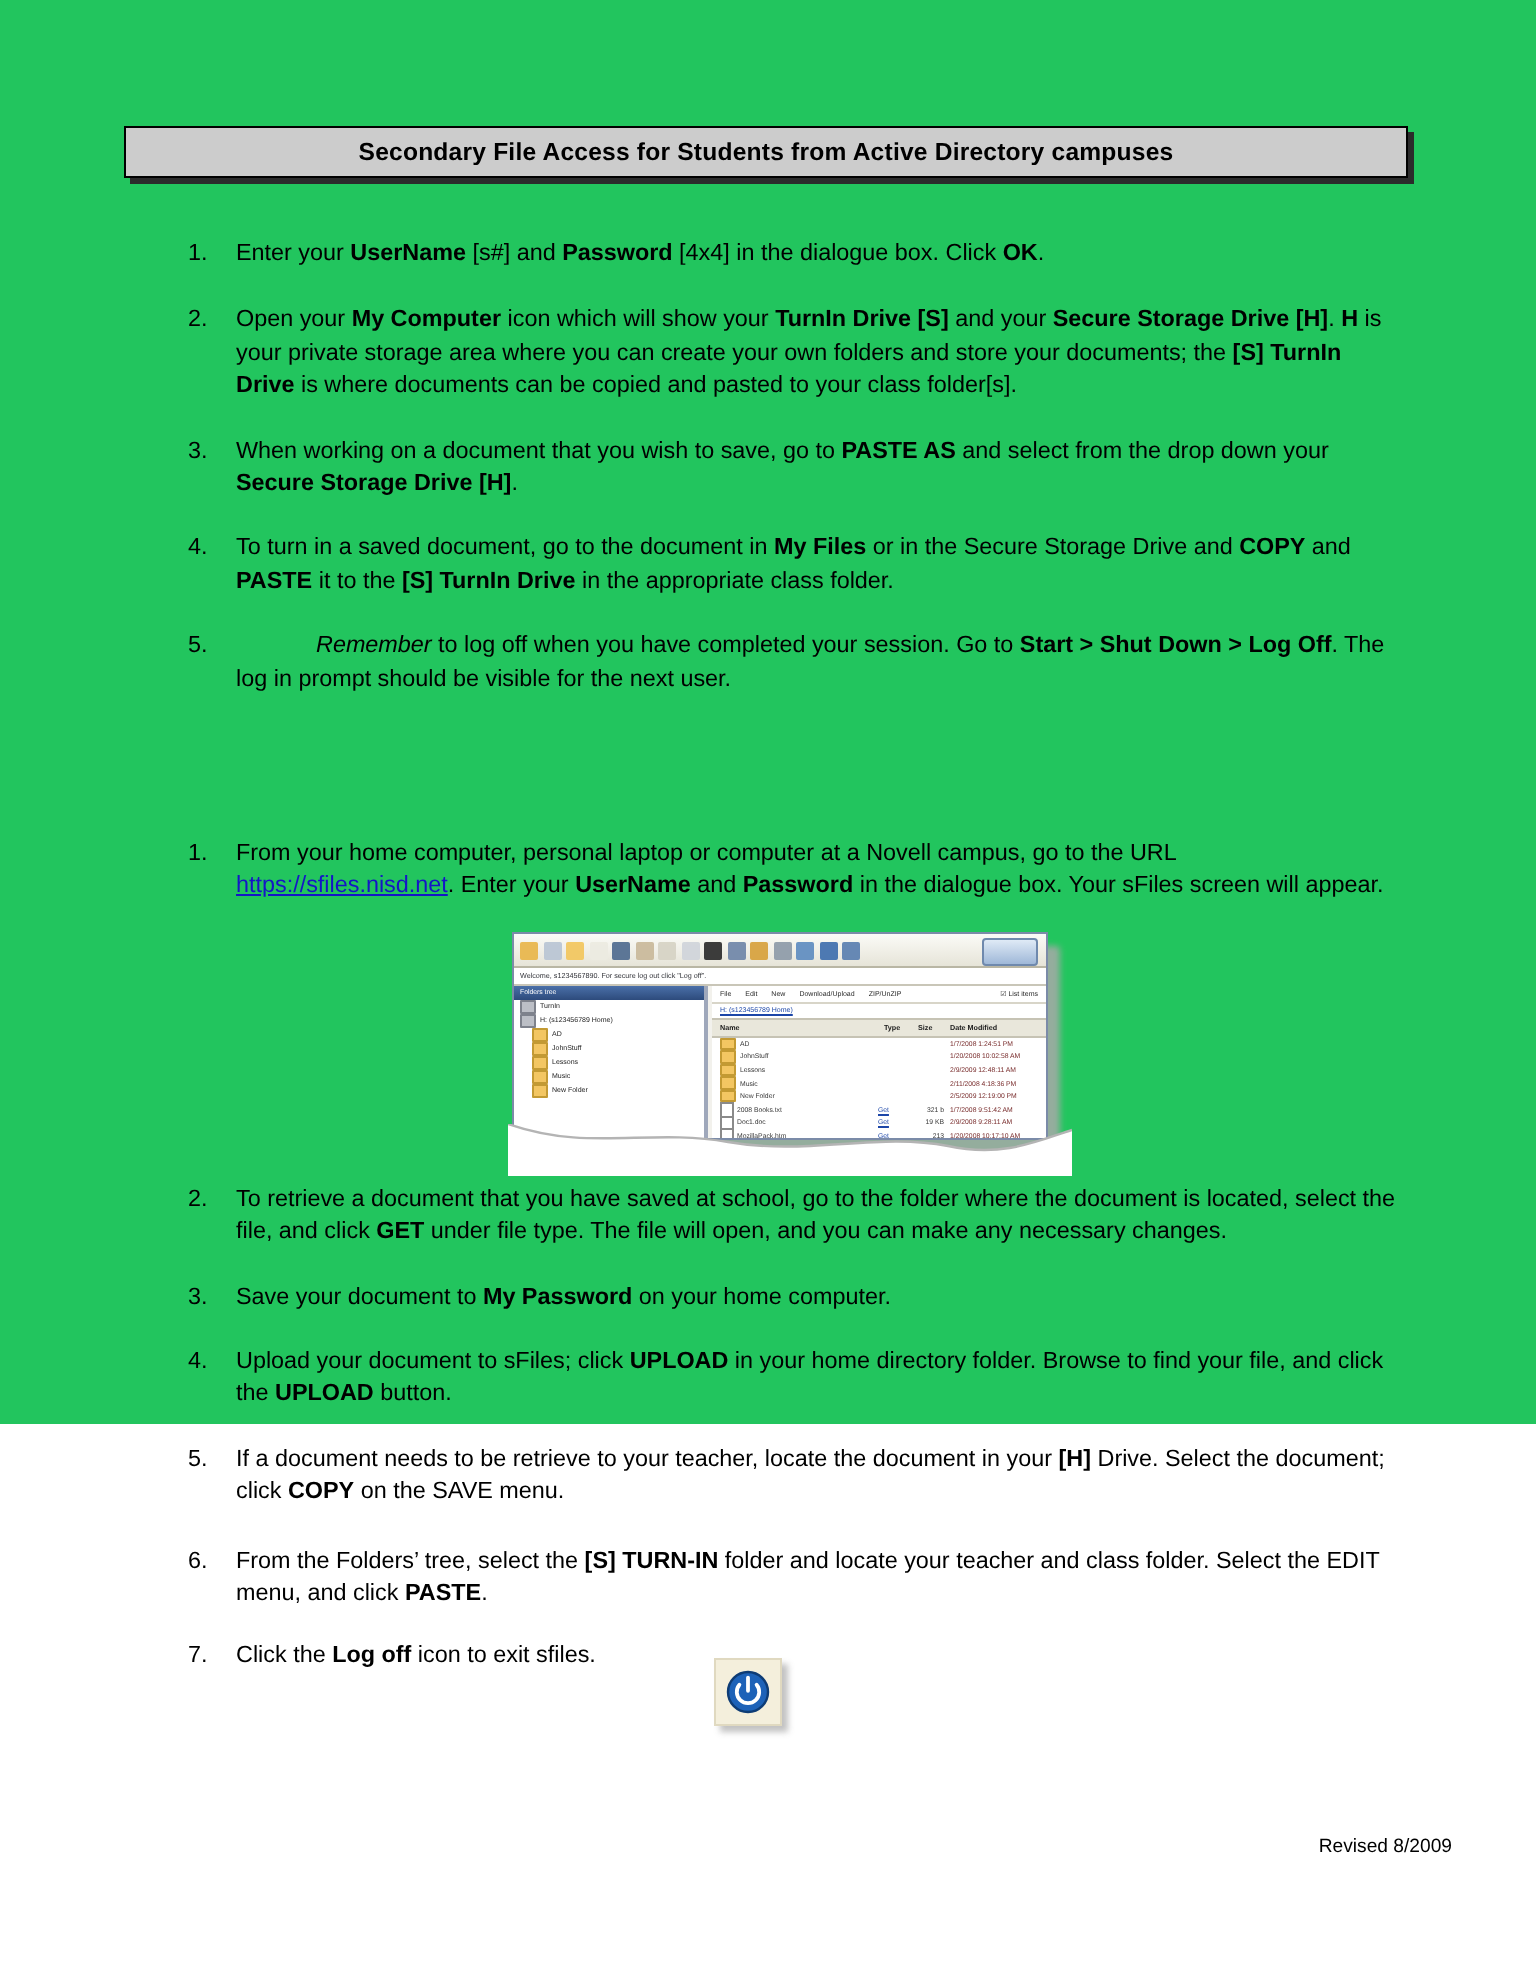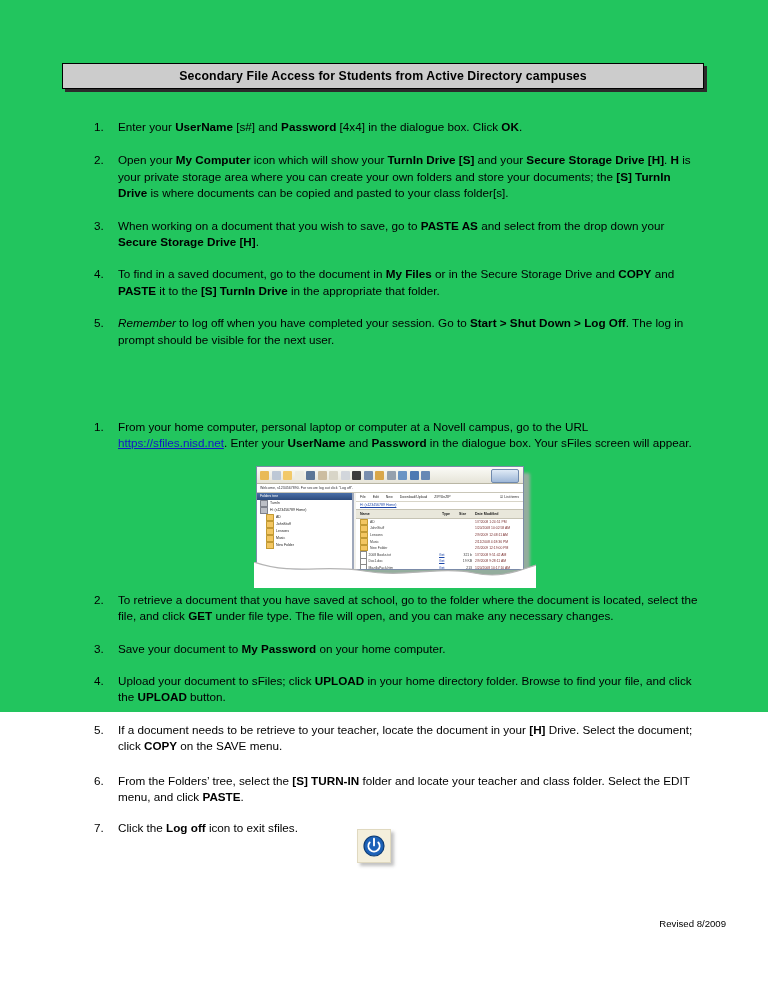--- a/index.html
+++ b/index.html
@@ -70,21 +70,21 @@
     width: 26px;
     flex: 0 0 26px;
     text-align: left;
     padding-left: 2px;
     box-sizing: border-box;
   }
   .step-body {
     flex: 1 1 auto;
   }
   b { font-weight: bold; }
-  i { font-style: italic; }
+  i { font-style: italic; margin-left: 40px; }
   a.url {
     color: #1515c7;
   }
 
   
   #steps-1 .step:nth-child(1) { margin-bottom: 17px; }
   #steps-1 .step:nth-child(2) { margin-bottom: 16px; }
   #steps-1 .step:nth-child(3) { margin-bottom: 16px; }
   #steps-1 .step:nth-child(4) { margin-bottom: 16px; }
 
@@ -330,21 +330,21 @@
       <span class="step-body"><span>Open your </span><b>My Computer</b><span> icon which will show your </span><b>TurnIn Drive [S]</b><span> and your </span><b>Secure Storage Drive [H]</b><span>.  </span><b>H</b><span> is your private storage area where you can create your own folders and store your documents; the </span><b>[S] TurnIn Drive</b><span> is where documents can be copied and pasted to your class folder[s].</span></span>
     </div>
 
     <div class="step">
       <span class="step-num">3.</span>
       <span class="step-body"><span>When working on a document that you wish to save, go to </span><b>PASTE AS</b><span> and select from the drop down your </span><b>Secure Storage Drive [H]</b><span>.</span></span>
     </div>
 
     <div class="step">
       <span class="step-num">4.</span>
-      <span class="step-body"><span>To find in a saved document, go to the document in </span><b>My Files</b><span> or in the Secure Storage Drive and </span><b>COPY</b><span> and </span><b>PASTE</b><span> it to the </span><b>[S] TurnIn Drive</b><span> in the appropriate that folder.</span></span>
+      <span class="step-body"><span>To turn in a saved document, go to the document in </span><b>My Files</b><span> or in the Secure Storage Drive and </span><b>COPY</b><span> and </span><b>PASTE</b><span> it to the </span><b>[S] TurnIn Drive</b><span> in the appropriate class folder.</span></span>
     </div>
 
     <div class="step">
       <span class="step-num">5.</span>
       <span class="step-body"><i>Remember</i><span> to log off when you have completed your session. Go to </span><b>Start &gt; Shut Down &gt; Log Off</b><span>. The log in prompt should be visible for the next user.</span></span>
     </div>
 
   </div>
 
 

